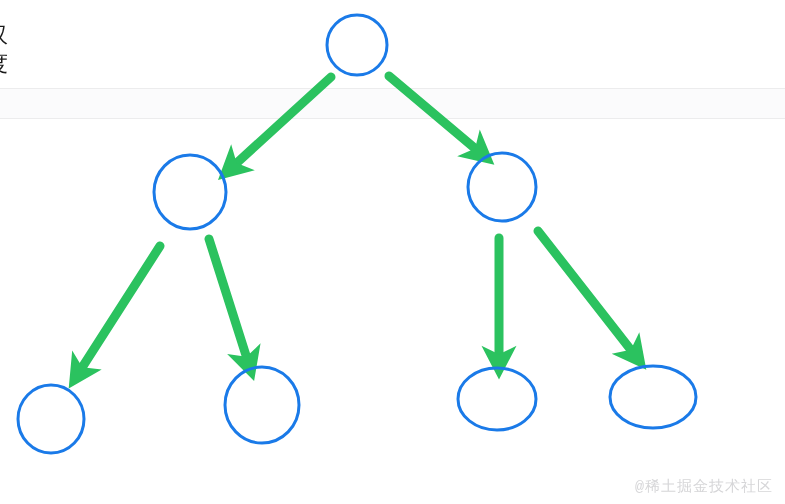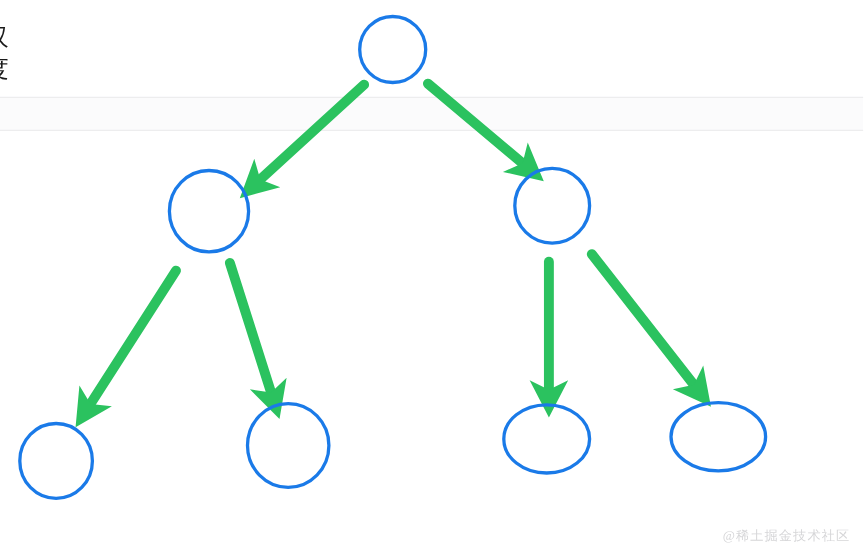--- a/index.html
+++ b/index.html
@@ -55,23 +55,23 @@
     top: 0;
     width: 785px;
     height: 504px;
   }
 
   
   .watermark {
     position: absolute;
     right: 12px;
     bottom: 8px;
-    font-size: 12px;
+    font-size: 15px;
     color: #d6d6d8;
-    font-family: Liberation Serif, serif;
+    font-family: Liberation Mono, monospace;
     letter-spacing: 1px;
     white-space: nowrap;
   }
 </style>
 </head>
 <body>
 
 <div id="screen">
 
   <div class="clipped-text clipped-line-1">汉</div>

